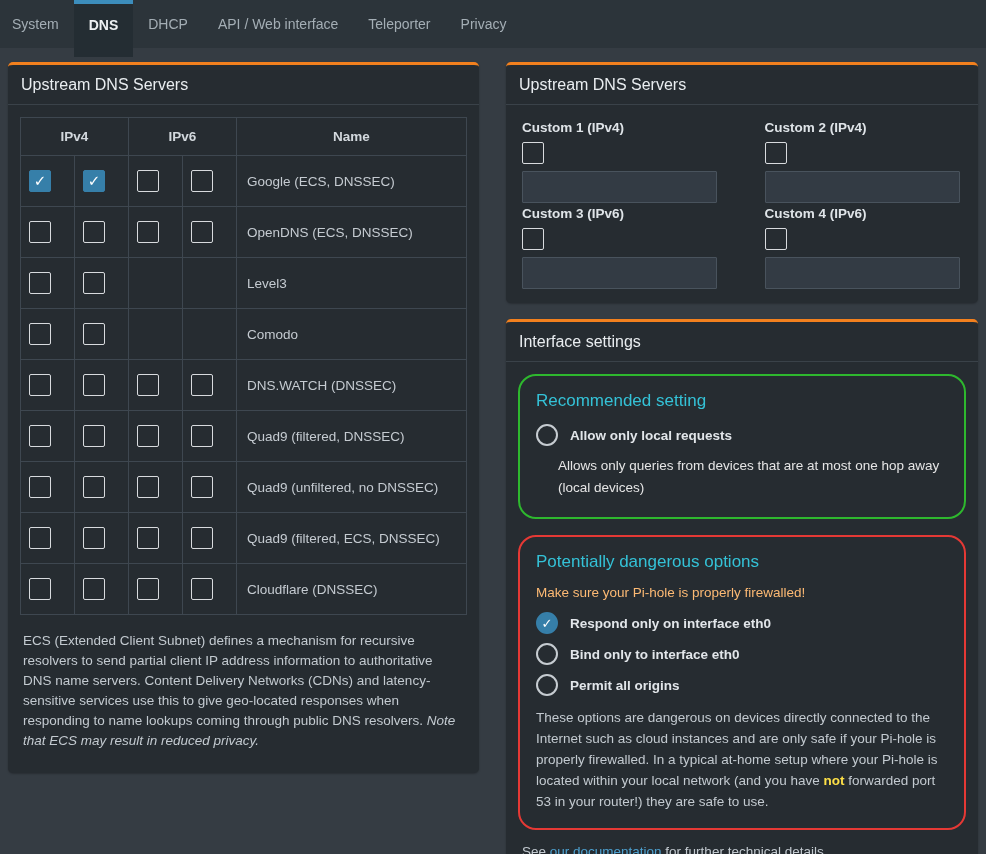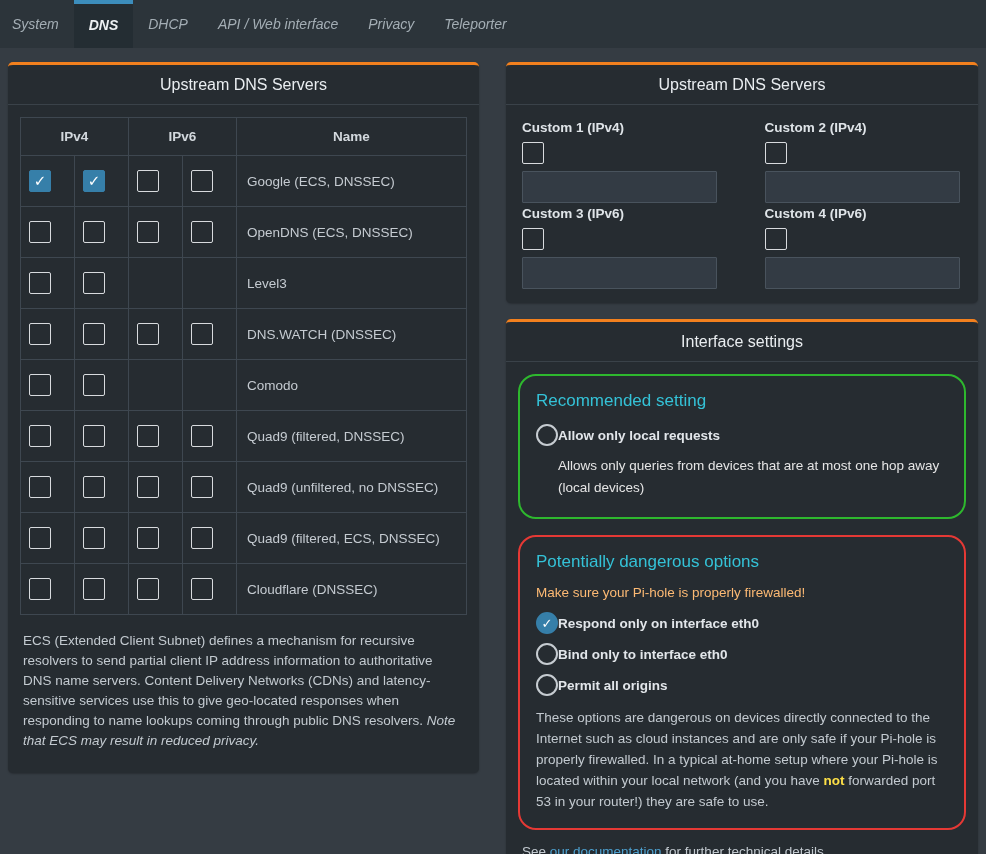--- a/index.html
+++ b/index.html
@@ -12,43 +12,43 @@
   }
 
   
   .navbar {
     height: 48px; background: #2c343a;
     display: flex; align-items: flex-start;
     position: relative; z-index: 2;
   }
   .tab {
     height: 48px; line-height: 48px; padding: 0 15px;
-    color: #a4aeb5; font-size: 14px; cursor: pointer; white-space: nowrap; font-style: italic;
+    color: #a4aeb5; font-size: 14px; cursor: pointer; white-space: nowrap;
   }
   .tab:first-child { padding-left: 12px; }
   .tab.active {
     background: #242d33; border-top: 4px solid #3c8dbc;
-    height: 48px; line-height: 42px;
+    height: 57px; line-height: 42px;
     color: #eef1f3; font-weight: bold;
   }
 
   
   .content { display: flex; gap: 27px; padding: 14px 8px 0 8px; align-items: flex-start; }
   .col-left { width: 471px; flex: none; }
   .col-right { flex: 1; display: flex; flex-direction: column; gap: 16px; }
 
   
   .panel {
     background: #262c31; border-radius: 5px;
     border-top: 3px solid #f2801e;
     box-shadow: 0 1px 2px rgba(0,0,0,.25);
   }
   .panel-header {
     padding: 11px 13px 10px; border-bottom: 1px solid #3a4249;
-    font-size: 16px; color: #e9edf0; text-align: center;
+    font-size: 16px; color: #e9edf0;
   }
   .panel-body { padding: 12px; }
 
   
   table.dns { border-collapse: collapse; width: 100%; table-layout: fixed; }
   .dns th, .dns td { border: 1px solid #3e4750; }
   .dns th {
     height: 38px; text-align: center; padding: 0 8px;
     font-size: 13.5px; color: #d3d9de;
   }
@@ -78,21 +78,21 @@
     background: #333b44; border: 1px solid #49535d;
     color: #cfd5da; padding: 0 8px; font: inherit; border-radius: 1px;
   }
 
   
   .setting-box { border: 2px solid; border-radius: 18px; padding: 12px 16px 16px; }
   .setting-box.green { border-color: #2eb82e; margin-bottom: 16px; }
   .setting-box.red   { border-color: #e53935; }
   .box-heading { font-size: 17px; font-weight: normal; color: #34c2d7; margin: 3px 0 13px; }
   .warning-line { margin: 0 0 12px; color: #fdba74; }
-  .radio-row { display: flex; align-items: center; margin: 9px 0; }
+  .radio-row { display: flex; align-items: center; gap: 12px; margin: 9px 0; }
   .radio {
     width: 22px; height: 22px; flex: none;
     border: 2px solid #c6ccd1; border-radius: 50%; background: transparent;
   }
   .radio.checked {
     background: #367fa9; border-color: #367fa9;
     display: flex; align-items: center; justify-content: center;
     color: #fff; font-size: 13px; font-weight: bold;
   }
   .radio-label { font-weight: bold; color: #e2e6ea; }
@@ -103,22 +103,22 @@
   .docs-line a { color: #4da1d0; text-decoration: none; cursor: pointer; }
 </style>
 </head>
 <body>
 
 <nav class="navbar">
     <div class="tab">System</div>
     <div class="tab active">DNS</div>
     <div class="tab">DHCP</div>
     <div class="tab">API / Web interface</div>
+    <div class="tab">Teleporter</div>
     <div class="tab">Privacy</div>
-    <div class="tab">Teleporter</div>
   </nav>
 
 <div class="content">
 
   <div class="col-left">
     <div class="panel">
       <div class="panel-header">Upstream DNS Servers</div>
       <div class="panel-body">
         <table class="dns">
           <colgroup>
@@ -177,38 +177,38 @@
                 <td class="check-cell"></td>
                 <td class="name">Level3</td>
               </tr>
               <tr>
                 <td class="check-cell">
                   <div class="cb"></div>
                 </td>
                 <td class="check-cell">
                   <div class="cb"></div>
                 </td>
-                <td class="check-cell">
-                  <div class="cb"></div>
-                </td>
-                <td class="check-cell">
-                  <div class="cb"></div>
-                </td>
-                <td class="name">DNS.WATCH (DNSSEC)</td>
-              </tr>
-              <tr>
-                <td class="check-cell">
-                  <div class="cb"></div>
-                </td>
-                <td class="check-cell">
-                  <div class="cb"></div>
-                </td>
                 <td class="check-cell"></td>
                 <td class="check-cell"></td>
                 <td class="name">Comodo</td>
+              </tr>
+              <tr>
+                <td class="check-cell">
+                  <div class="cb"></div>
+                </td>
+                <td class="check-cell">
+                  <div class="cb"></div>
+                </td>
+                <td class="check-cell">
+                  <div class="cb"></div>
+                </td>
+                <td class="check-cell">
+                  <div class="cb"></div>
+                </td>
+                <td class="name">DNS.WATCH (DNSSEC)</td>
               </tr>
               <tr>
                 <td class="check-cell">
                   <div class="cb"></div>
                 </td>
                 <td class="check-cell">
                   <div class="cb"></div>
                 </td>
                 <td class="check-cell">
                   <div class="cb"></div>

